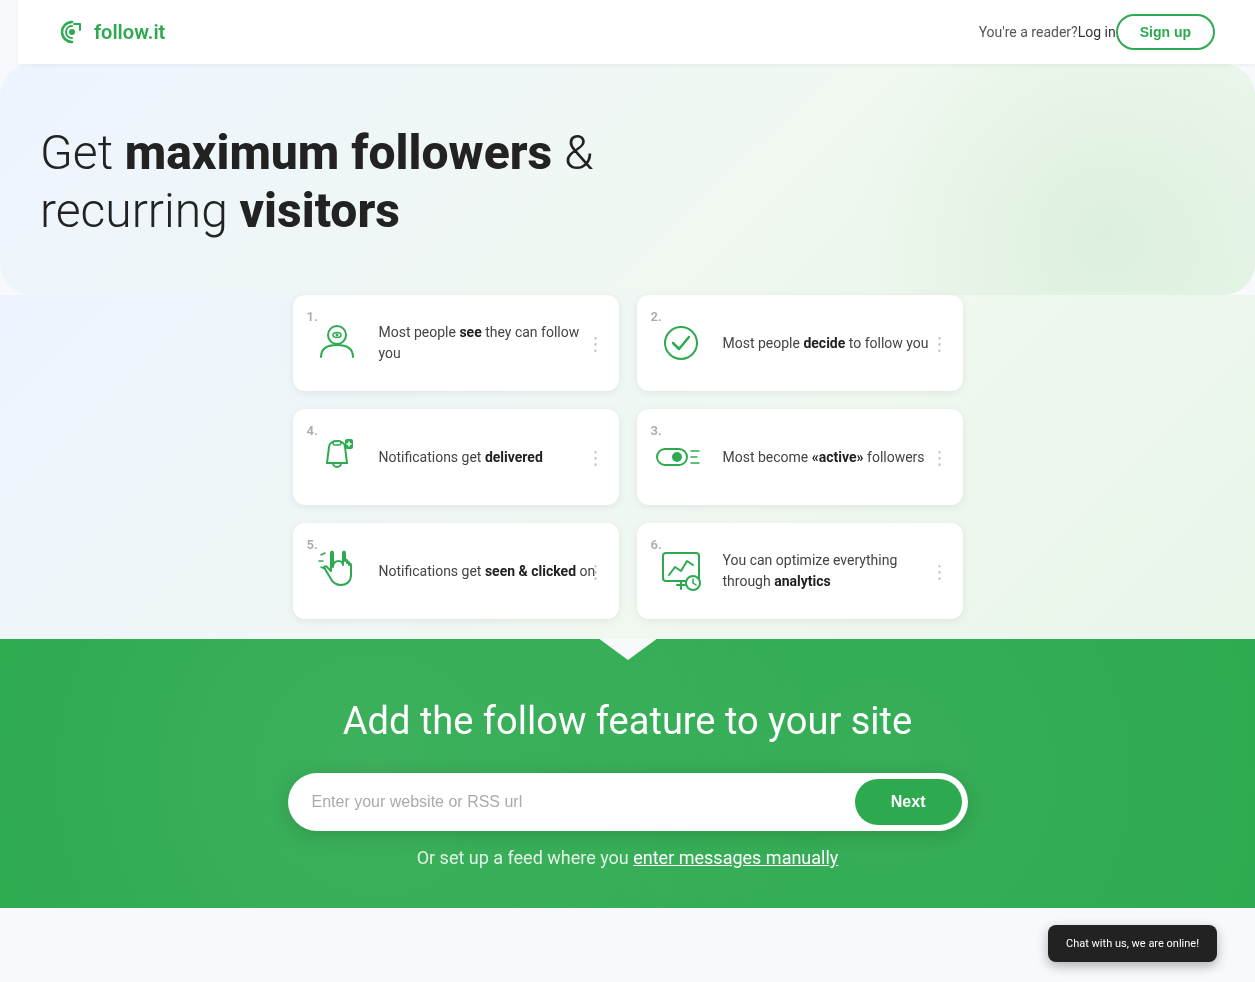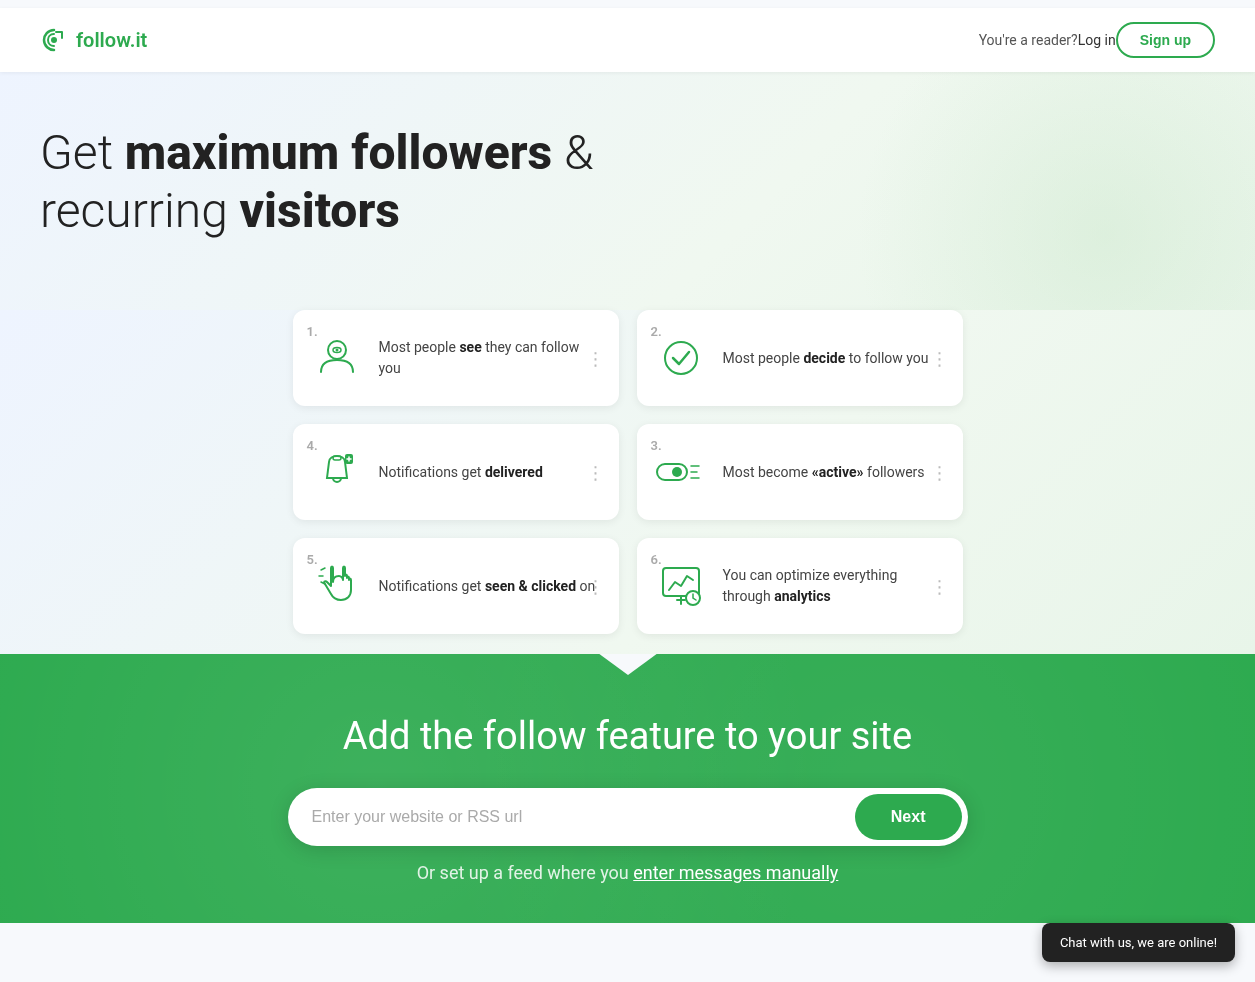--- a/index.html
+++ b/index.html
@@ -1,41 +1,42 @@
 <!DOCTYPE html>
 <html><head>
   <meta charset="utf-8">
   <style>
     * { box-sizing: border-box; margin: 0; padding: 0; }
     body { font-family: -apple-system, BlinkMacSystemFont, 'Segoe UI', Roboto, sans-serif; background: #f7f9fc; color: #333; overflow-x: hidden; }
 
     
     nav {
       display: flex; align-items: center; justify-content: space-between;
-      padding: 14px 40px; background: #fff; position: sticky; top: 8px; z-index: 100;
+      padding: 14px 40px; background: #fff; position: sticky; top: 0; z-index: 100;
       box-shadow: 0 1px 4px rgba(0,0,0,0.06);
+      margin-left: 18px;
     }
     .logo { display: flex; align-items: center; gap: 8px; text-decoration: none; }
     .logo-icon { width: 28px; height: 28px; }
     .logo-text { font-size: 20px; font-weight: 600; color: #222; }
     .logo-text span { color: #2daa4f; }
     .nav-right { display: flex; align-items: center; }
     .nav-reader { color: #555; font-size: 14px; cursor: pointer; }
     .nav-login { color: #333; font-size: 14px; text-decoration: none; cursor: pointer; text-align: center; }
     .nav-signup {
       border: 2px solid #2daa4f; color: #2daa4f; background: #fff;
       padding: 8px 22px; border-radius: 25px; font-size: 14px; font-weight: 600;
       cursor: pointer;
     }
 
     
     .hero {
       background: linear-gradient(135deg, #eef4ff 0%, #f0f8f0 60%, #e8f5e9 100%);
-      padding: 60px 40px 55px;
-      position: relative; overflow: hidden;
+      padding: 60px 40px 40px;
+      position: relative; overflow: hidden; border-radius: 32px;
     }
     .hero::before {
       content: '';
       position: absolute; top: -80px; right: -100px;
       width: 500px; height: 500px;
       background: radial-gradient(circle, rgba(200,230,200,0.4) 0%, transparent 70%);
       border-radius: 50%;
     }
     .hero-title { font-size: 48px; font-weight: 300; color: #222; line-height: 1.2; margin-bottom: 16px; max-width: 700px; }
     .hero-title strong { font-weight: 800; }
@@ -108,23 +109,23 @@
     .next-btn {
       background: #2daa4f; color: #fff; border: none;
       padding: 14px 36px; border-radius: 32px; font-size: 16px; font-weight: 600;
       cursor: pointer; white-space: nowrap;
     }
     .green-footer { color: rgba(255,255,255,0.85); font-size: 18px; position: relative; z-index: 1; }
     .green-footer a { color: #fff; text-decoration: underline; }
 
     
     .chat-bubble {
-      position: fixed; bottom: 20px; right: 20px;
+      position: fixed; bottom: 20px; right: 38px;
       background: #222; color: #fff; padding: 12px 18px;
-      border-radius: 8px; font-size: 13px; z-index: 9999;
+      border-radius: 8px; font-size: 11px; z-index: 9999;
       box-shadow: 0 4px 12px rgba(0,0,0,0.3);
     }
 
     
     svg { display: block; }
   </style>
 </head>
 <body>
 
 <nav>

